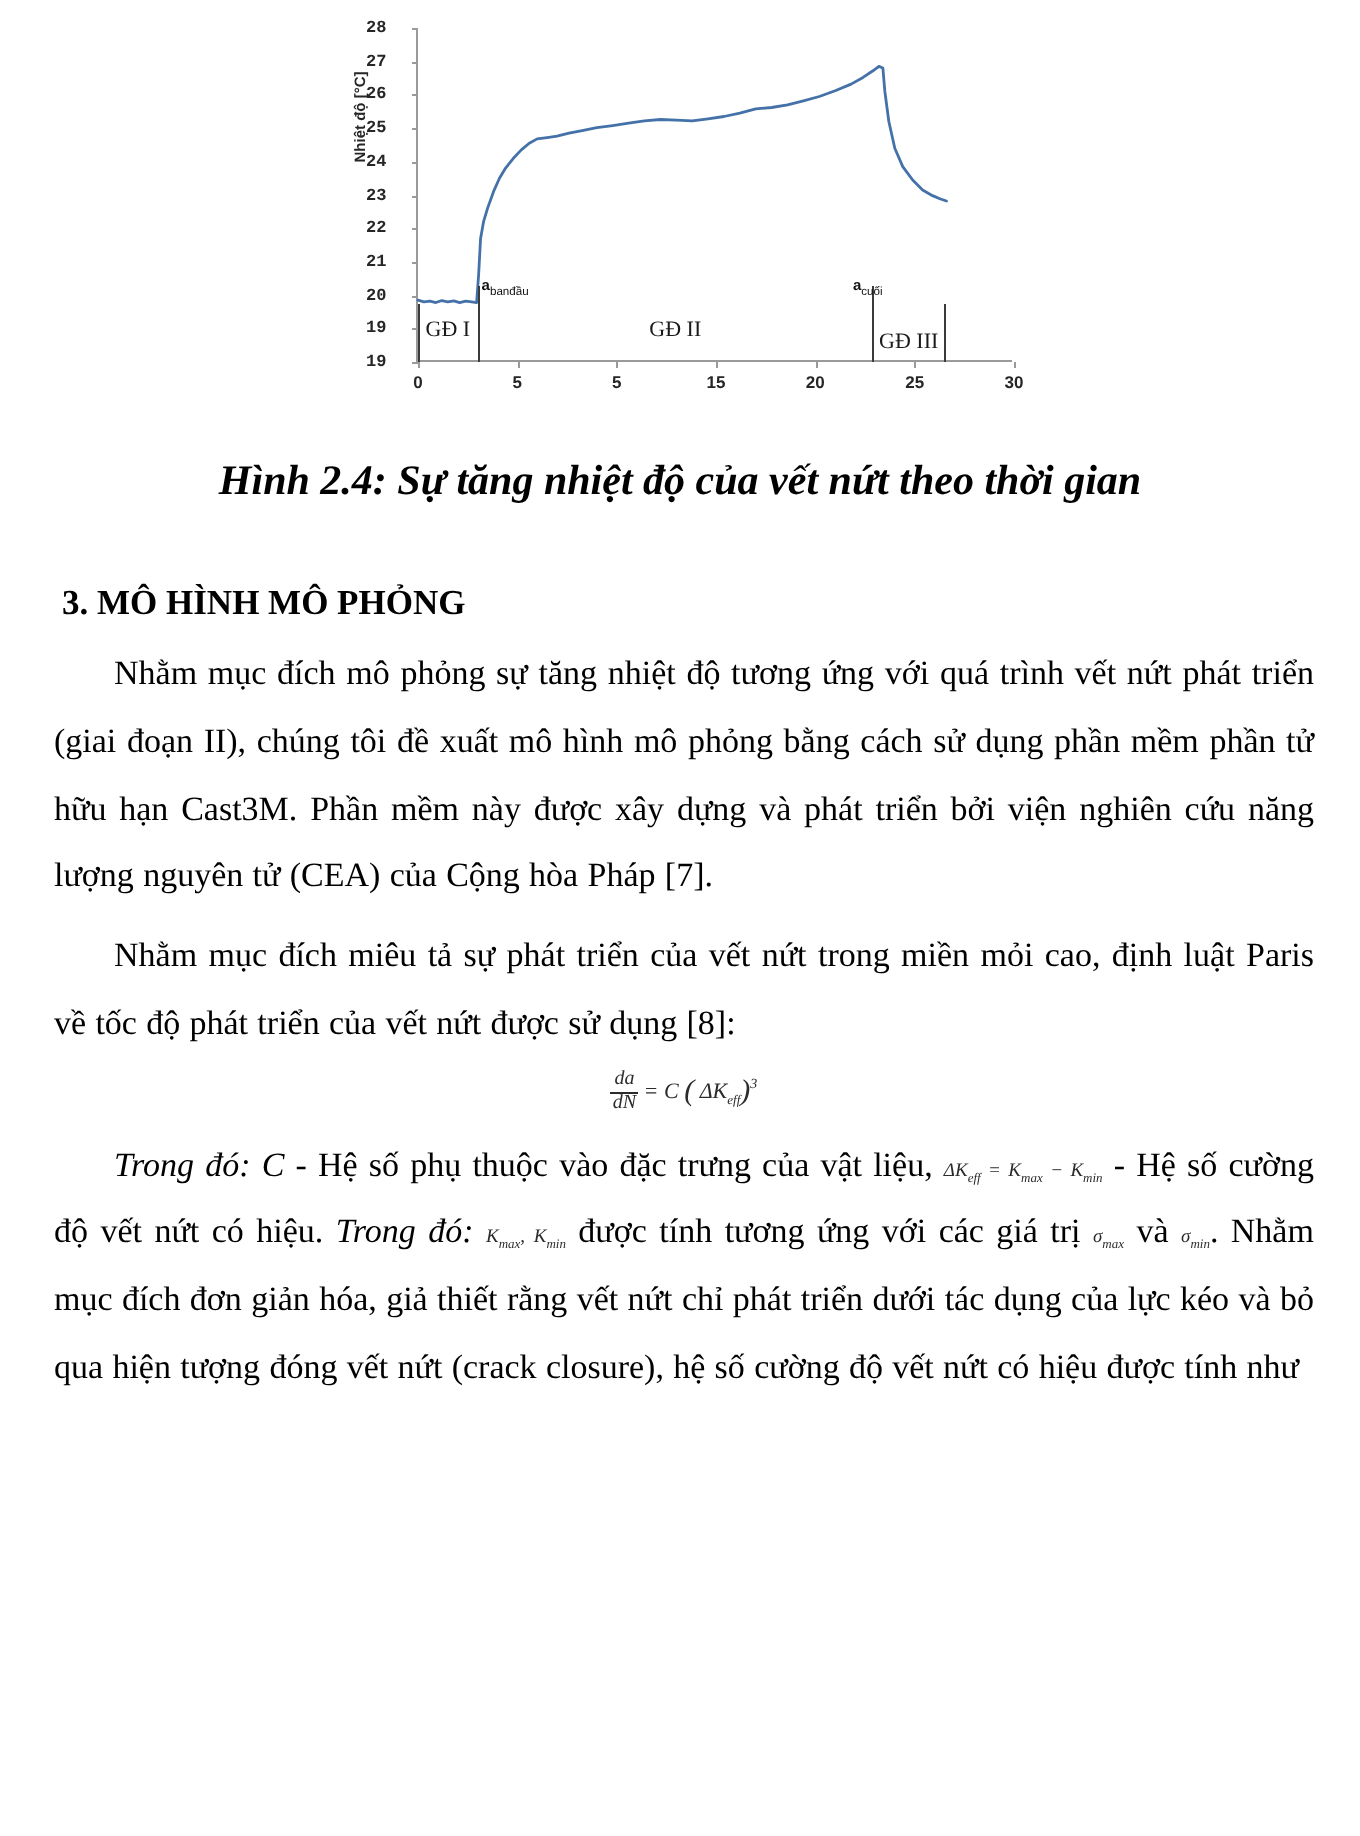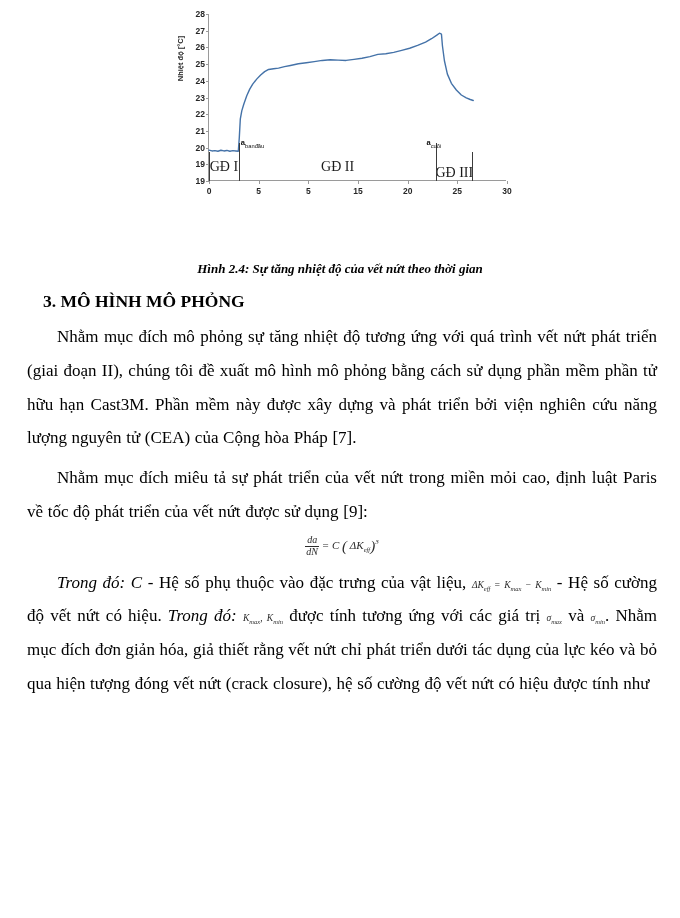--- a/index.html
+++ b/index.html
@@ -42,22 +42,22 @@
     width: 298px;
     height: 167px;
     box-sizing: border-box;
     border-left: 1px solid #9a9a9a;
     border-bottom: 1px solid #9a9a9a;
   }
   .ytick-row {
     position: absolute;
     left: -26px;
     width: 22px;
-    text-align: right;
-    font-family: Liberation Sans, sans-serif;
+    text-align: left;
+    font-family: Liberation Mono, monospace;
     font-size: 8.5px;
     font-weight: bold;
     color: #262626;
     line-height: 8px;
   }
   .ytick-mark {
     position: absolute;
     left: -3px;
     width: 3px;
     height: 0;
@@ -106,21 +106,21 @@
     color: #262626;
   }
   .phase-divider {
     position: absolute;
     width: 0;
     border-left: 1px solid #3b3b3b;
   }
   .phase-label {
     position: absolute;
     font-family: "Liberation Serif", serif;
-    font-size: 14px;
+    font-size: 11px;
     color: #1a1a1a;
     white-space: nowrap;
     text-align: center;
   }
   .marker-label {
     position: absolute;
     font-family: "Liberation Sans", sans-serif;
     font-size: 7.5px;
     font-weight: bold;
     color: #111;
@@ -136,38 +136,37 @@
     top: 0;
     overflow: visible;
   }
 
   .fig-caption {
     position: absolute;
     top: 228px;
     left: 0;
     width: 680px;
     text-align: center;
-    font-size: 13px;
+    font-size: 21px;
     font-weight: bold;
     font-style: italic;
     font-family: "Liberation Serif", serif;
-    margin-top: 33px;
   }
 
   
   .body-text {
     position: absolute;
     top: 278px;
     left: 27px;
     width: 630px;
   }
   h2.sec {
     font-size: 17.5px;
     font-weight: bold;
-    margin: 0 0 0 16px;
+    margin: 0 0 0 4px;
     padding: 10px 0 0 0;
     line-height: 1.5;
   }
   h3.subsec {
     font-size: 17px;
     font-weight: bold;
     margin: 0;
     padding: 11px 0 0 0;
     line-height: 1.5;
   }
@@ -285,21 +284,21 @@
   </div>
 
   <div class="body-text">
 
     <h2 class="sec">3. MÔ HÌNH MÔ PHỎNG</h2>
 
 
     <p class="para">Nhằm mục đích mô phỏng sự tăng nhiệt độ tương ứng với quá trình vết nứt phát triển (giai đoạn II), chúng tôi đề xuất mô hình mô phỏng bằng cách sử dụng phần mềm phần tử hữu hạn Cast3M. Phần mềm này được xây dựng và phát triển bởi viện nghiên cứu năng lượng nguyên tử (CEA) của Cộng hòa Pháp [7].</p>
 
 
-    <p class="para">Nhằm mục đích miêu tả sự phát triển của vết nứt trong miền mỏi cao, định luật Paris về tốc độ phát triển của vết nứt được sử dụng [9]:</p>
+    <p class="para">Nhằm mục đích miêu tả sự phát triển của vết nứt trong miền mỏi cao, định luật Paris về tốc độ phát triển của vết nứt được sử dụng [8]:</p>
 
     <div class="eq-display">
       <span class="frac">
         <span class="num">da</span>
         <span class="den">dN</span>
       </span>
       <span>=</span>
       <span>C</span>
       <span style="font-size:15px;vertical-align:middle;">(</span>
       <span>Δ</span><span>K</span><sub style="font-size:6.5px;">eff</sub><span style="font-size:15px;vertical-align:middle;">)</span><sup style="font-size:7px;">3</sup>

